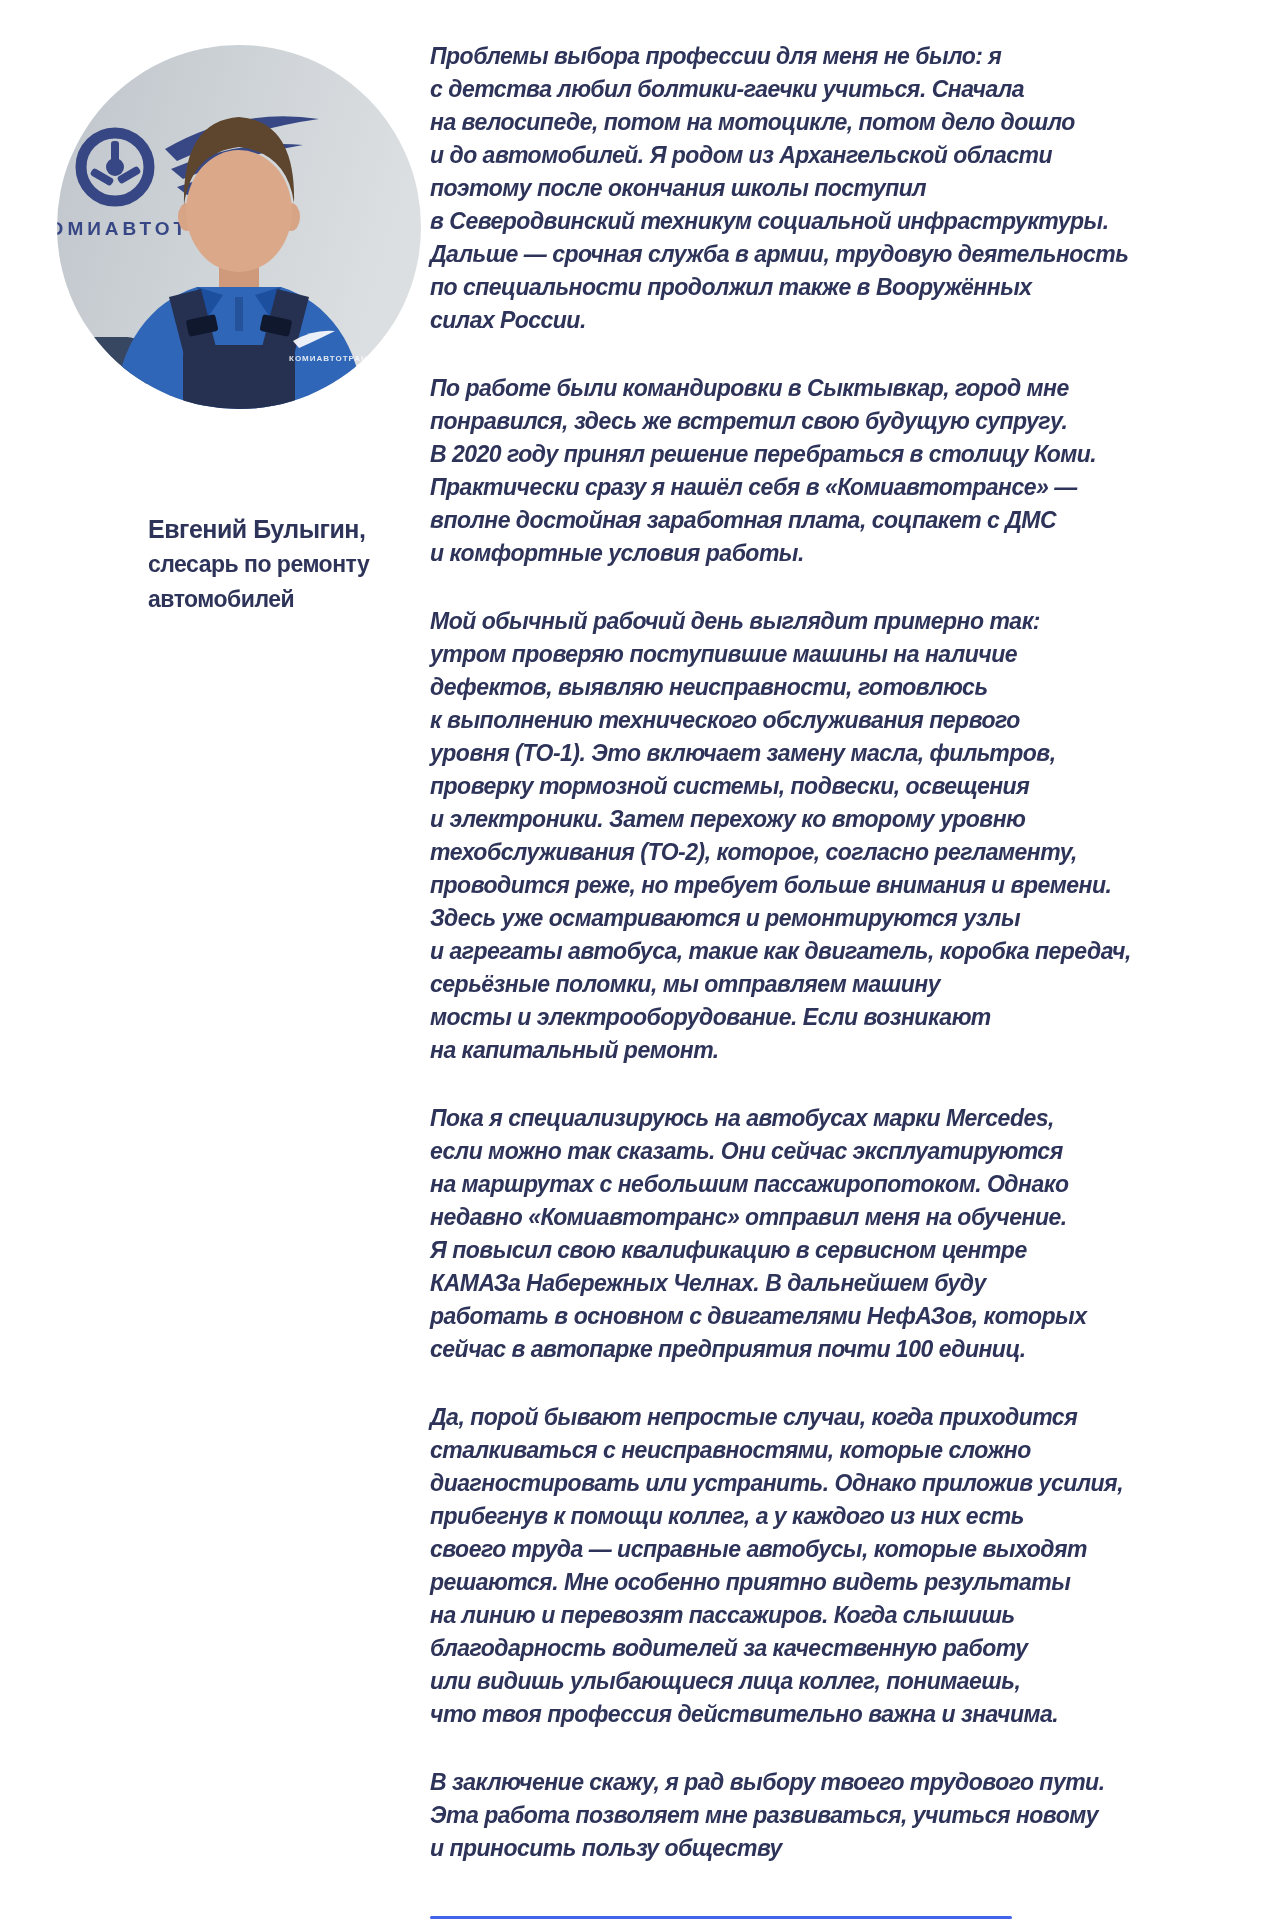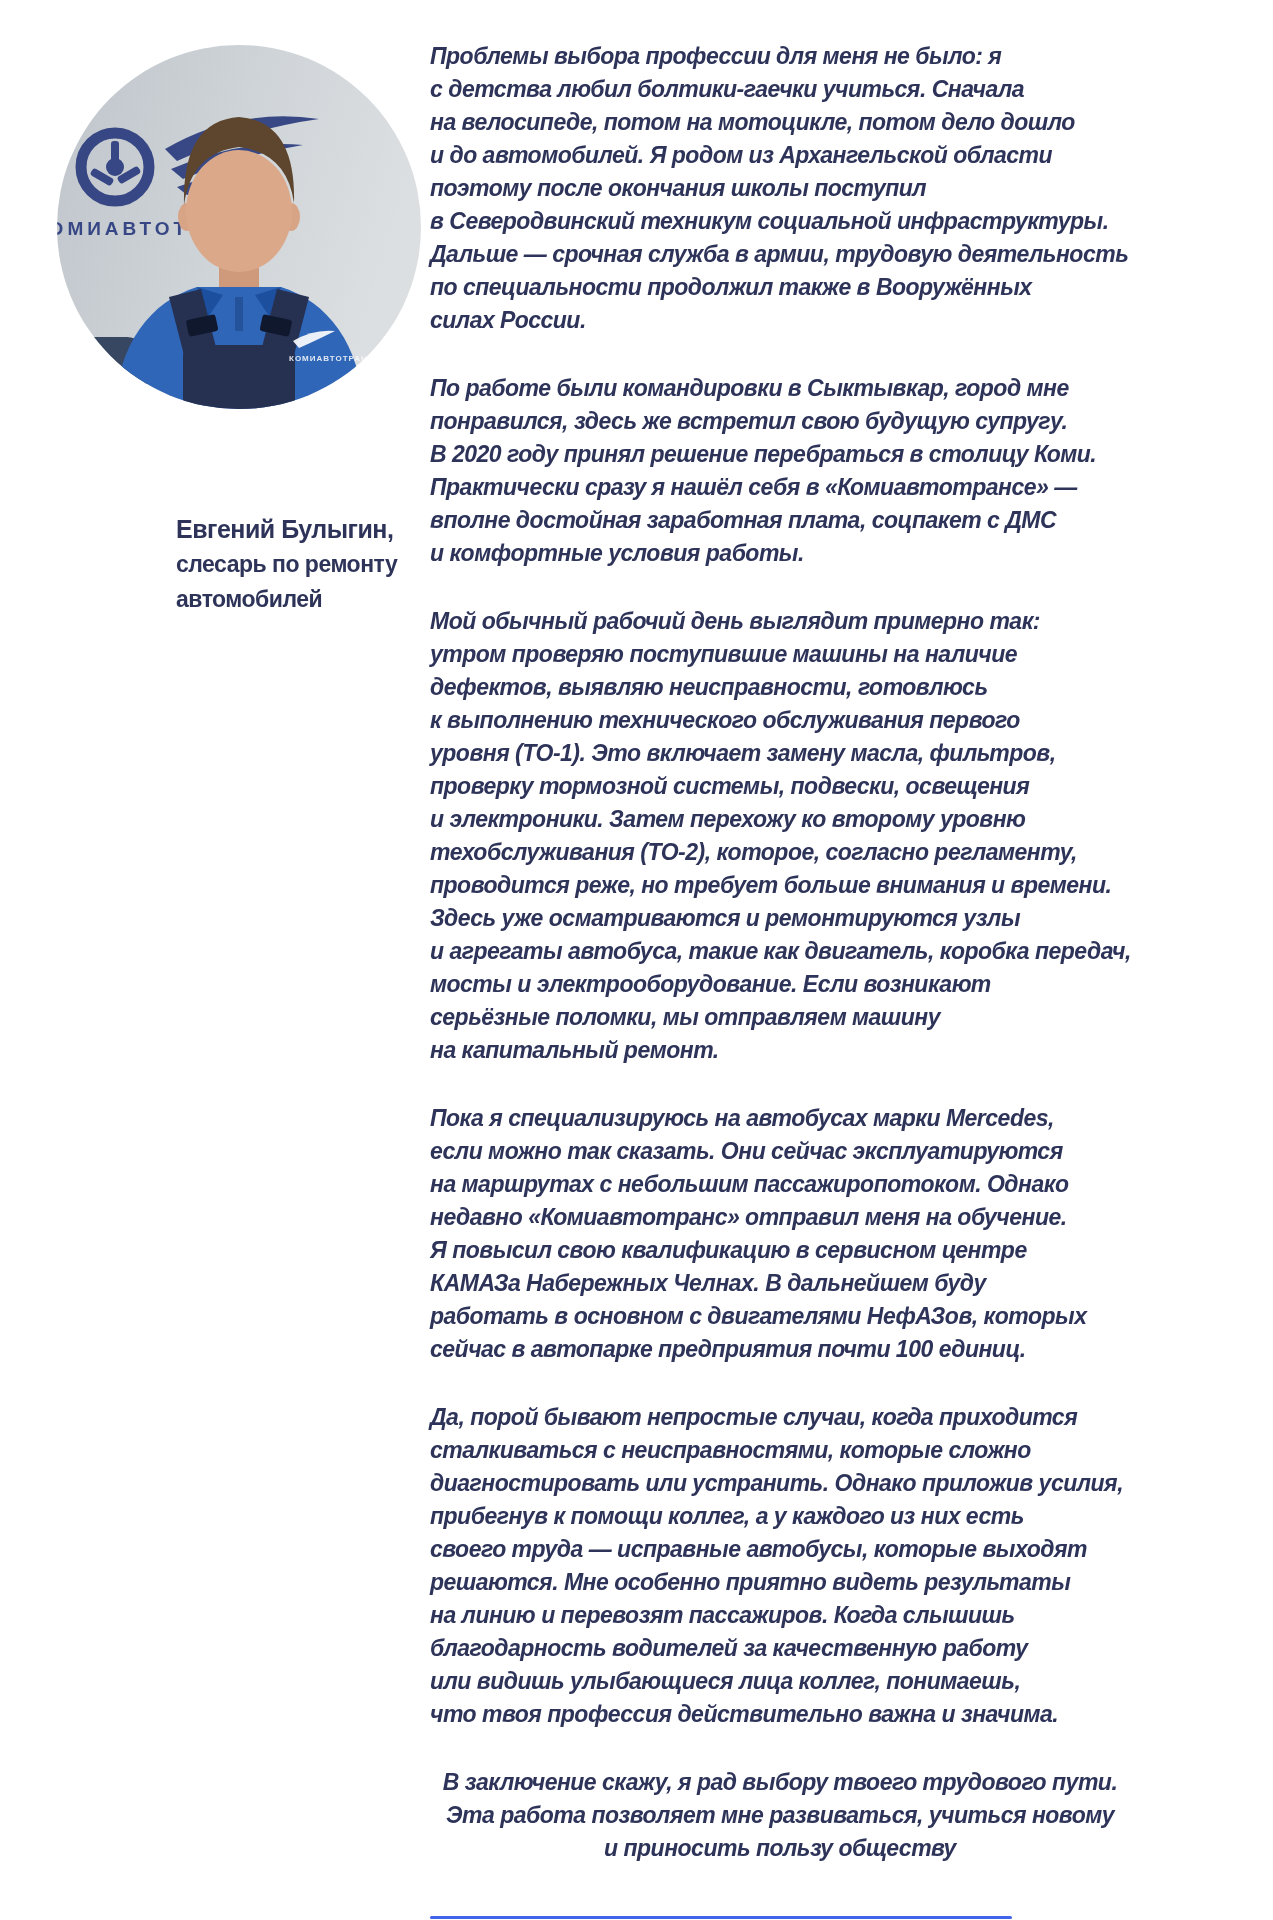--- a/index.html
+++ b/index.html
@@ -20,21 +20,20 @@
     height: 364px;
     border-radius: 50%;
     overflow: hidden;
   }
   .photo-wrap svg { display: block; }
   .caption {
     position: absolute;
     left: 148px;
     top: 512px;
     letter-spacing: -0.5px;
-    margin-left: 28px;
   }
   .caption .name {
     font-size: 25px;
     font-weight: 700;
     line-height: 35px;
     white-space: nowrap;
   }
   .caption .role-line {
     font-size: 23px;
     font-weight: 600;
@@ -43,21 +42,21 @@
   }
   .article {
     position: absolute;
     left: 430px;
     top: 40px;
     width: 700px;
     letter-spacing: -0.5px;
     font-style: italic;
   }
   .paragraph { margin: 0 0 35px 0; }
-  .paragraph:last-child { margin-bottom: 6px; text-align: center; }
+  .paragraph:last-child { margin-bottom: 6px; }
   .line {
     font-size: 23px;
     font-weight: 600;
     height: 33px;
     line-height: 33px;
     white-space: nowrap;
   }
   .bottom-accent-line {
     position: absolute;
     left: 430px;
@@ -156,22 +155,22 @@
         <div class="line">утром проверяю поступившие машины на наличие</div>
         <div class="line">дефектов, выявляю неисправности, готовлюсь</div>
         <div class="line">к выполнению технического обслуживания первого</div>
         <div class="line">уровня (ТО-1). Это включает замену масла, фильтров,</div>
         <div class="line">проверку тормозной системы, подвески, освещения</div>
         <div class="line">и электроники. Затем перехожу ко второму уровню</div>
         <div class="line">техобслуживания (ТО-2), которое, согласно регламенту,</div>
         <div class="line">проводится реже, но требует больше внимания и времени.</div>
         <div class="line">Здесь уже осматриваются и ремонтируются узлы</div>
         <div class="line">и агрегаты автобуса, такие как двигатель, коробка передач,</div>
+        <div class="line">серьёзные поломки, мы отправляем машину</div>
         <div class="line">мосты и электрооборудование. Если возникают</div>
-        <div class="line">серьёзные поломки, мы отправляем машину</div>
         <div class="line">на капитальный ремонт.</div>
       </div>
       <div class="paragraph">
         <div class="line">Пока я специализируюсь на автобусах марки Mercedes,</div>
         <div class="line">если можно так сказать. Они сейчас эксплуатируются</div>
         <div class="line">на маршрутах с небольшим пассажиропотоком. Однако</div>
         <div class="line">недавно «Комиавтотранс» отправил меня на обучение.</div>
         <div class="line">Я повысил свою квалификацию в сервисном центре</div>
         <div class="line">КАМАЗа Набережных Челнах. В дальнейшем буду</div>
         <div class="line">работать в основном с двигателями НефАЗов, которых</div>

